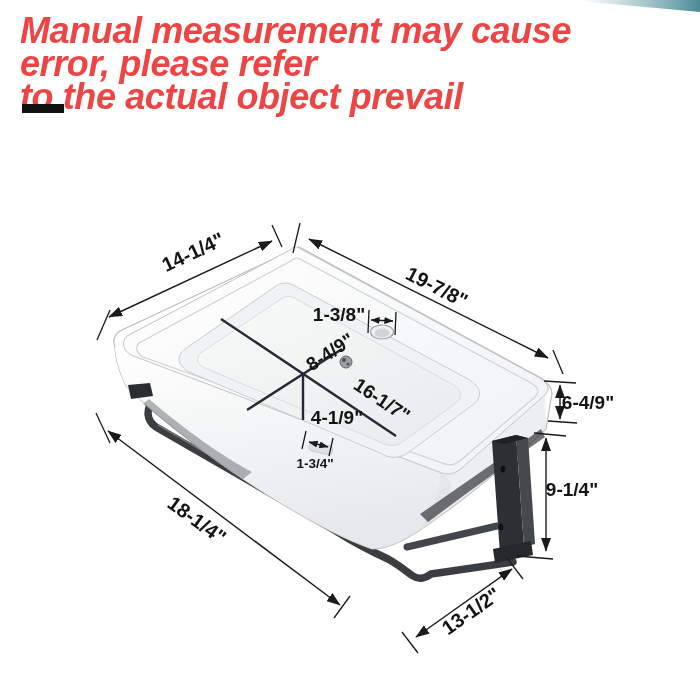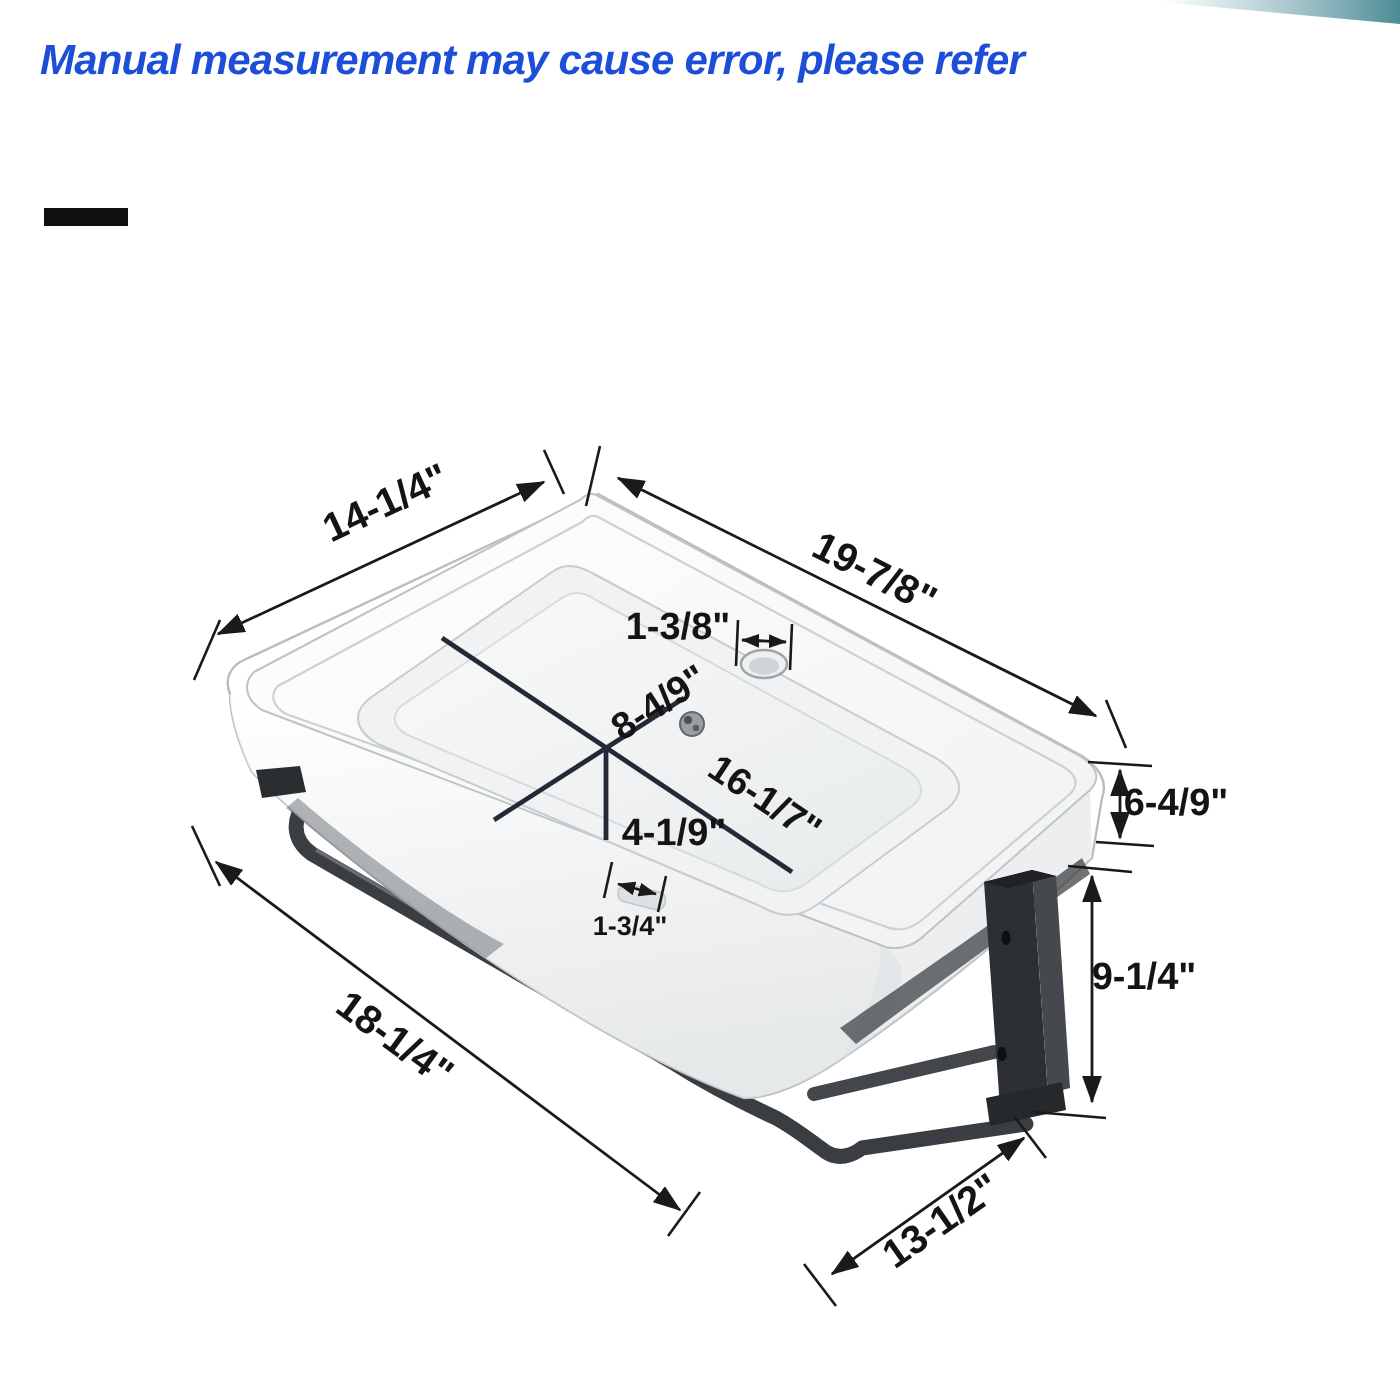--- a/index.html
+++ b/index.html
@@ -1,38 +1,39 @@
 <!DOCTYPE html>
 <html><head>
 <meta charset="utf-8">
 <style>
   html,body{margin:0;padding:0;background:#ffffff;}
   #stage{position:relative;width:700px;height:700px;background:#ffffff;overflow:hidden;
          font-family:"Liberation Sans",sans-serif;}
   .header{position:absolute;left:20px;top:14px;width:640px;
           font-family:"Liberation Sans",sans-serif;
-          font-size:21px;line-height:33px;font-weight:700;font-style:italic;
-          color:#1d4ed8;letter-spacing:-0.4px;}
+          font-size:36px;line-height:33px;font-weight:700;font-style:italic;
+          color:#ef4444;letter-spacing:-0.4px;}
   .underline-bar{position:absolute;left:22px;top:104px;width:42px;height:9px;background:#101010;}
   svg{position:absolute;left:0;top:0;}
   .dimline{stroke:#1a1a1a;stroke-width:1.4;fill:none;}
   .tick{stroke:#1a1a1a;stroke-width:1.3;fill:none;}
   .crossline{stroke:#232936;stroke-width:2.4;fill:none;}
   text{font-family:"Liberation Sans",sans-serif;font-weight:700;fill:#141414;}
   .lbl-big{font-size:20px;}
   .lbl-mid{font-size:19px;}
   .lbl-sm{font-size:13.5px;}
 </style>
 </head>
 <body>
 
 <div id="stage">
 
   <div class="header">
     <div>Manual measurement may cause error, please refer</div>
+    <div>to the actual object prevail</div>
   </div>
   <div class="underline-bar"></div>
 
   <svg width="700" height="700" viewBox="0 0 700 700">
     <defs>
       <marker id="arr" viewBox="0 0 14 10" refX="13.2" refY="5" markerWidth="14" markerHeight="10" markerUnits="userSpaceOnUse" orient="auto-start-reverse">
         <path d="M0,0 L14,5 L0,10 Z" fill="#1a1a1a"></path>
       </marker>
       <marker id="arrS" viewBox="0 0 9 7" refX="8.6" refY="3.5" markerWidth="9" markerHeight="7" markerUnits="userSpaceOnUse" orient="auto-start-reverse">
         <path d="M0,0 L9,3.5 L0,7 Z" fill="#1a1a1a"></path>

